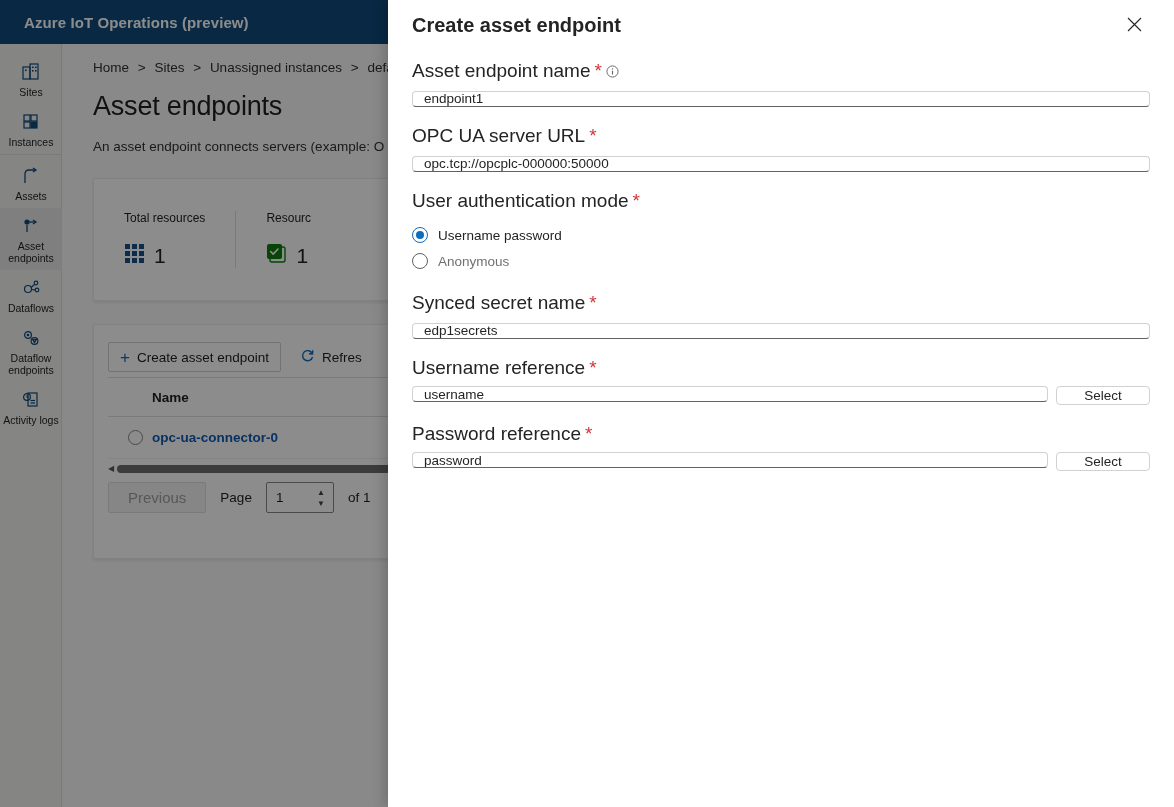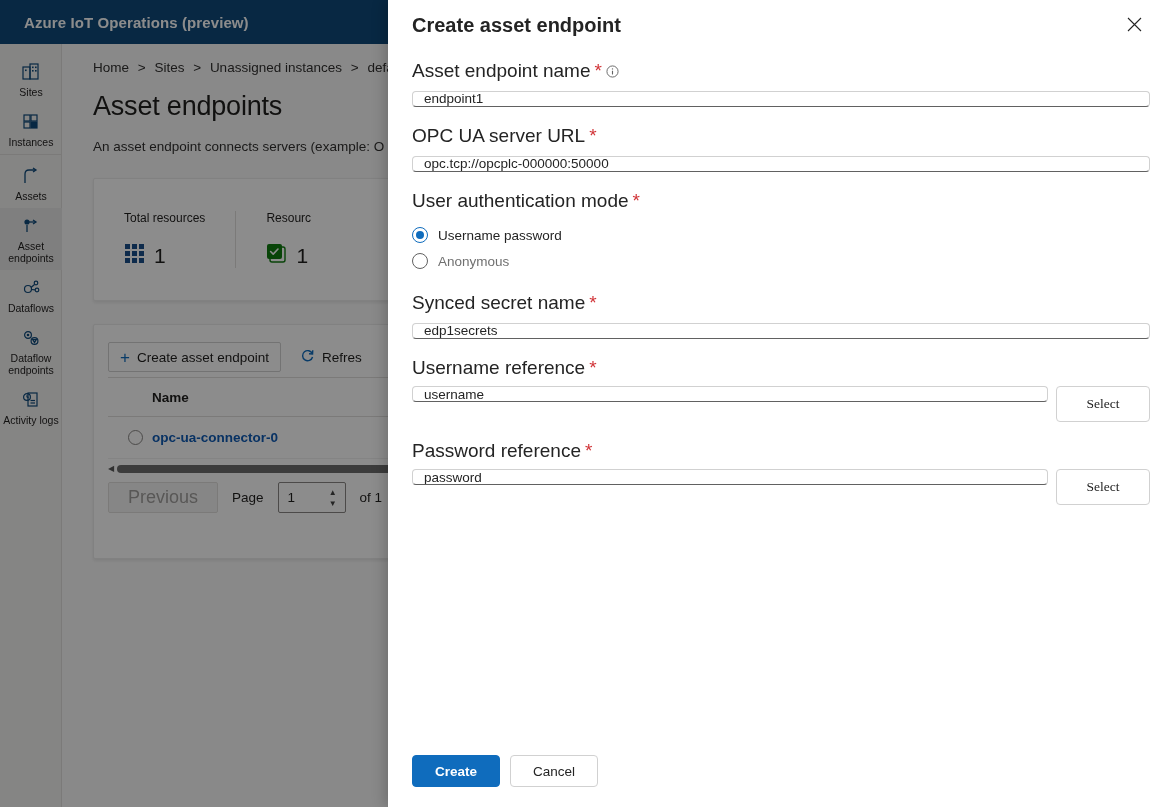--- a/index.html
+++ b/index.html
@@ -79,21 +79,21 @@
   }
   .trow { height: 42px; display: flex; align-items: center; border-bottom: 1px solid #f0f0f0; }
   .radio-cell { width: 44px; display: flex; justify-content: flex-start; padding-left: 20px;}
   .radio-outline { width: 15px; height: 15px; border: 1px solid #8a8886; border-radius: 50%; background: #fff; }
   .cell-link { font-size: 13.5px; color: #0f5bb5; font-weight: bold; cursor: pointer; }
   .hscroll { margin-top: 4px; height: 11px; display: flex; align-items: center; gap: 3px; }
   .hscroll .arrow { font-size: 8px; color: #5a5a5a; }
   .hscroll .bar { flex: 1; height: 8px; background: #6e6e6e; border-radius: 4px; }
   .pager { height: 46px; display: flex; align-items: center; gap: 14px; }
   .pg-btn {
-    height: 31px; padding: 0 19px; font-size: 18px; color: #a19f9d;
+    height: 31px; padding: 0 19px; font-size: 15px; color: #a19f9d;
     border: 1px solid #e1dfdd; border-radius: 2px; background: #f5f5f5;
   }
   .pg-label { font-size: 13.5px; color: #201f1e; }
   .pg-spin {
     width: 68px; height: 31px; border: 1px solid #8a8886; border-radius: 2px;
     background: #fff; display: flex; align-items: center; padding-left: 9px;
     font-size: 13.5px; color: #201f1e; position: relative;
   }
   .pg-spin .chevs { position: absolute; right: 8px; top: 4px; font-size: 8px;
                     line-height: 11px; color: #424242; text-align: center; }
@@ -120,23 +120,23 @@
   .tinput {
     width: 100%; height: 16px; padding: 0 11px;
     font-size: 13.5px; color: #242424; background: #fff;
     border: 1px solid #d1d1d1; border-bottom: 1px solid #616161; border-radius: 4px;
     font-family: "Liberation Sans", sans-serif;
   }
   .tinput::placeholder { color: #707070; }
   .with-btn { display: flex; gap: 8px; }
   .with-btn .tinput { flex: 1; }
   .sel-btn {
-    width: 94px; height: 36px; font-size: 13.5px; color: #242424;
+    width: 94px; height: 19px; font-size: 13.5px; color: #242424;
     background: #fff; border: 1px solid #d1d1d1; border-radius: 4px; cursor: pointer;
-    font-family: Liberation Serif, serif;
+    font-family: Liberation Sans, sans-serif;
   }
   .radio-group { margin-top: 10px; }
   .radio-row { display: flex; align-items: center; gap: 10px; height: 26px; cursor: pointer; }
   .rd { width: 16px; height: 16px; border-radius: 50%; border: 1px solid #616161; background: #fff;
         display: flex; align-items: center; justify-content: center; }
   .rd.on { border: 1px solid #0f6cbd; }
   .rd.on::after { content: ""; width: 8px; height: 8px; border-radius: 50%; background: #0f6cbd; }
   .rd-label { font-size: 13.5px; color: #242424; }
   .rd-label.muted { color: #707070; }
 
@@ -433,18 +433,14 @@
           <span>Password reference</span>
           <span class="req">*</span>
         </div>
         <div class="with-btn">
           <input class="tinput" type="text" value="password" style="">
           <button class="sel-btn">Select</button>
         </div>
       </div>
     </div>
 
-    <div class="panel-foot">
-      <button class="btn-primary">Create</button>
-      <button class="btn-default">Cancel</button>
-    </div>
   </div>
 </div>
 
 </body></html>

